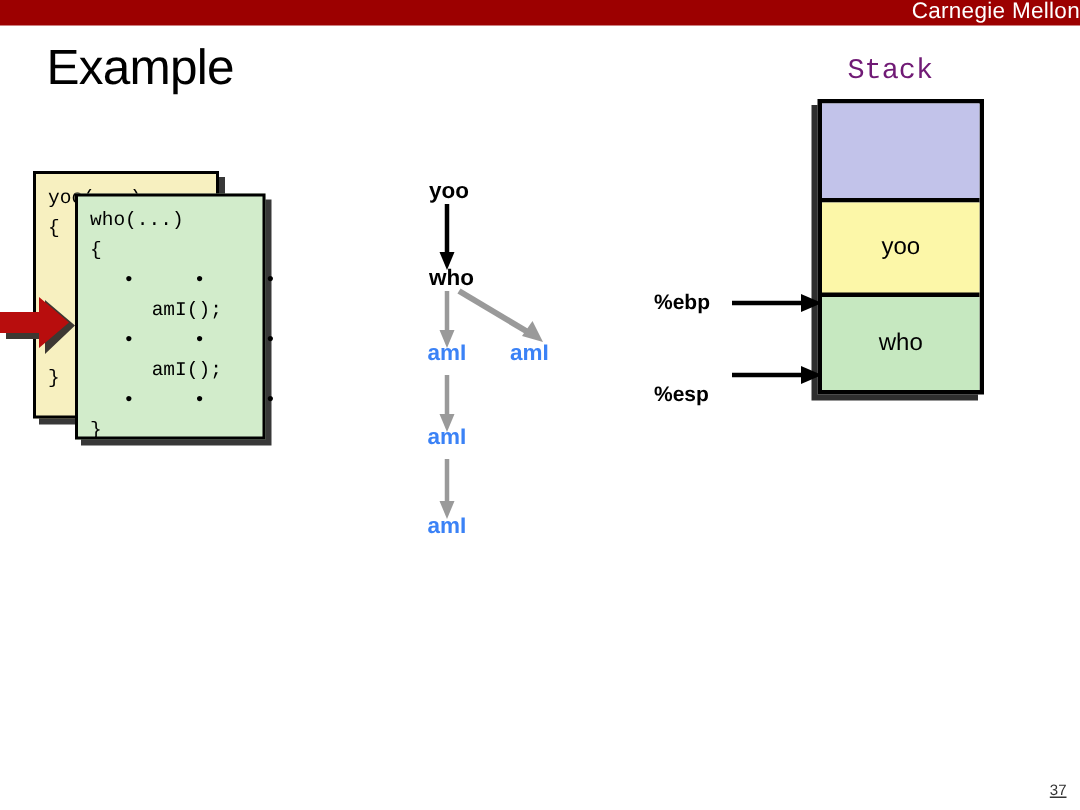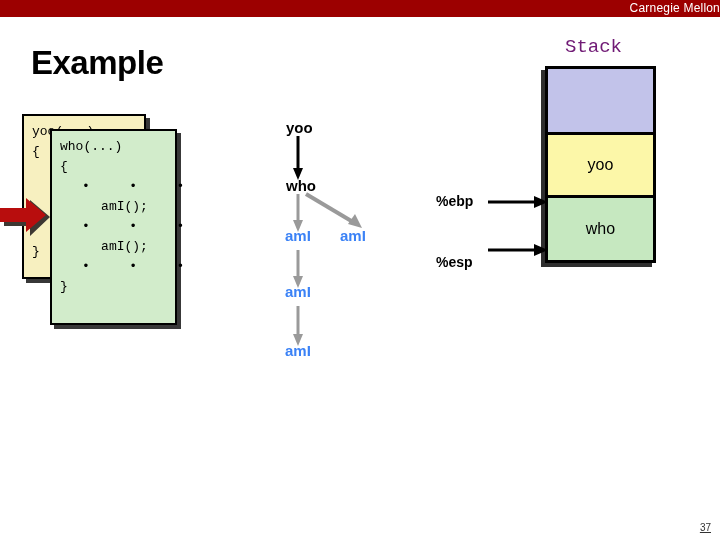--- a/index.html
+++ b/index.html
@@ -9,29 +9,29 @@
     font-family:"Liberation Sans", sans-serif;
   }
 
   
   #header-bar{
     position:absolute;left:0;top:0;width:720px;height:17px;
     background:#9c0000;
   }
   #header-brand{
     position:absolute;right:0px;top:1px;
-    color:#ffffff;font-size:12px;line-height:14px;
+    color:#ffffff;font-size:15px;line-height:14px;
     font-family:"Liberation Sans", sans-serif;
     white-space:nowrap;letter-spacing:.2px;
   }
 
   
   #slide-title{
-    position:absolute;left:31px;top:44px;
-    font-size:33px;font-weight:bold;color:#000000;
+    position:absolute;left:31px;top:26px;
+    font-size:33px;font-weight:normal;color:#000000;
     font-family:"Liberation Sans", sans-serif;
     letter-spacing:-0.5px;
   }
 
   
   .code-card{
     position:absolute;
     border:2px solid #000000;
     box-shadow:4px 4px 0 rgba(0,0,0,.78);
     font-family:"Liberation Mono","DejaVu Sans Mono",monospace;
@@ -40,21 +40,21 @@
     box-sizing:border-box;
     padding:6px 8px;
     line-height:20px;
   }
   #code-card-yoo{
     left:22px;top:114px;width:124px;height:165px;
     background:#f7f0c0;
     z-index:1;
   }
   #code-card-who{
-    left:50px;top:129px;width:127px;height:196px;
+    left:50px;top:129px;width:127px;height:164px;
     background:#d2eccb;
     z-index:2;
   }
   .code-line{white-space:pre;}
   .code-dots{letter-spacing:4px;padding-left:22px;font-size:13px;}
   .code-indent{padding-left:22px;text-align:center;}
 
   
   #exec-pointer{
     position:absolute;left:0px;top:196px;width:52px;height:40px;z-index:3;

